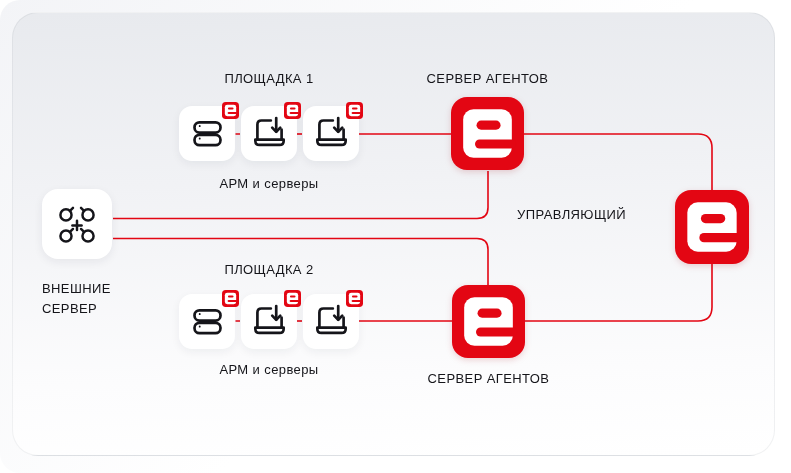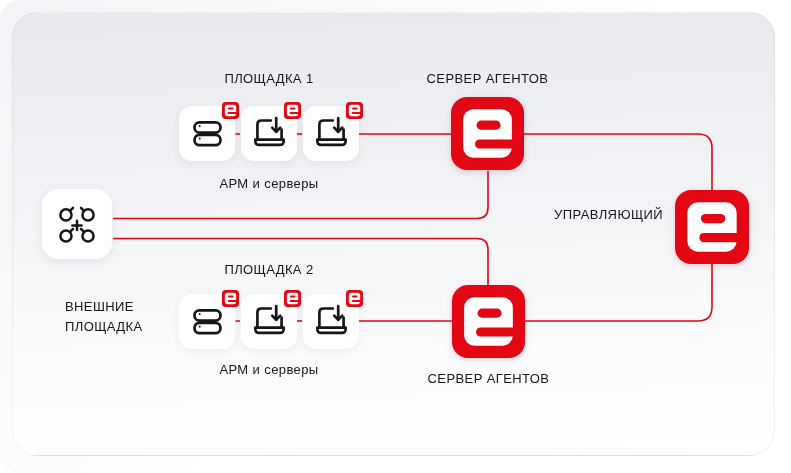--- a/index.html
+++ b/index.html
@@ -22,21 +22,21 @@
   }
   .lines{ position:absolute; left:0; top:0; width:791px; height:473px; pointer-events:none; }
   .lines path{ fill:none; stroke:var(--red); stroke-width:1.6px; }
 
   .lbl{
     position:absolute; color:var(--ink);
     font-size:13px; font-weight:500; letter-spacing:.4px;
     line-height:16px; white-space:nowrap;
   }
   .ctr{ text-align:center; }
-  .rgt{ text-align:right; }
+  .rgt{ text-align:center; }
 
   .tile-row{ position:absolute; display:flex; gap:6px; }
   .tile{
     position:relative; width:56px; height:55px; border-radius:13px;
     background:#ffffff; box-shadow:0 3px 10px rgba(25,30,50,0.06);
     display:flex; align-items:center; justify-content:center;
   }
   .tile svg.dev{ width:43px; height:43px; display:block; }
   .badge{
     position:absolute; top:-4px; right:-4px; width:17px; height:17px;
@@ -158,23 +158,23 @@
     <svg width="73" height="73">
         <use href="#eLogo" width="73" height="73"></use>
       </svg>
   </div>
 
   <div class="hub-card">
     <svg>
         <use href="#hubIcon" width="46" height="46"></use>
       </svg>
   </div>
-  <div class="lbl" style="left:42px; top:297px; line-height:20px;margin-left:23px;">
+  <div class="lbl" style="left:42px; top:279px; line-height:20px;">
     <div>ВНЕШНИЕ</div>
-    <div>ПЛОЩАДКА</div>
+    <div>СЕРВЕР</div>
   </div>
 
   <div class="lbl ctr" style="left:179px; top:262px; width:180px;text-align:center;">ПЛОЩАДКА 2</div>
 
   <div class="tile-row" style="left:179px; top:294px;">
     <div class="tile">
       <svg class="dev">
           <use href="#srvIcon" width="43" height="43"></use>
         </svg>
       <span class="badge">

